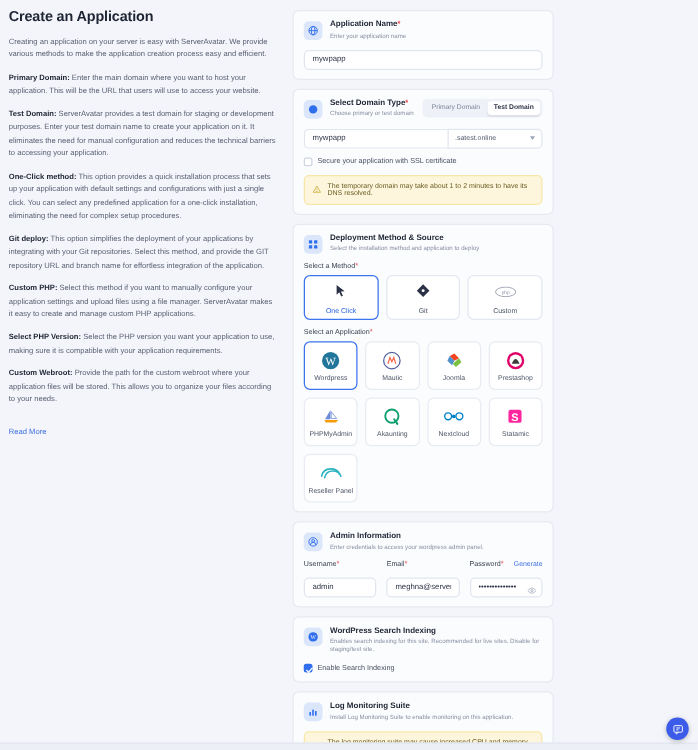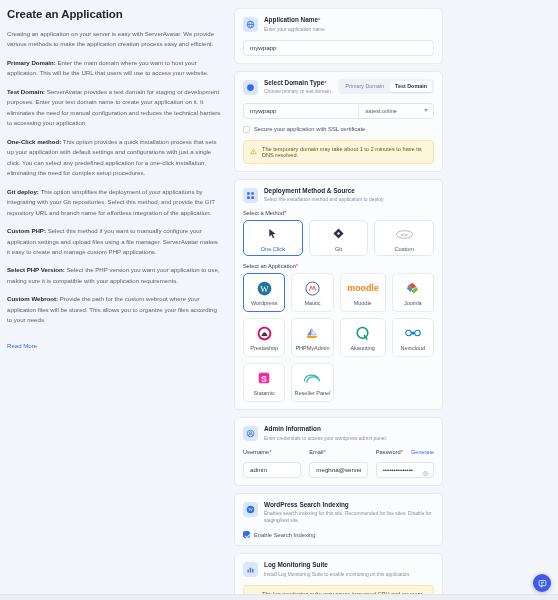--- a/index.html
+++ b/index.html
@@ -340,28 +340,20 @@
           <span class="app-lbl">Wordpress</span>
         </div>
         <div class="app-card">
           <span class="app-ico">
             <svg width="15" height="15" viewBox="0 0 24 24">
                 <circle cx="12" cy="12" r="10.5" fill="none" stroke="#4e5e9e" stroke-width="1.6"></circle>
                 <path d="M7 16 L9.5 8 L12 13.5 L14.5 8 L17 16" fill="none" stroke="#f86b4f" stroke-width="1.6"></path>
               </svg>
           </span>
           <span class="app-lbl">Mautic</span>
-        </div>
-        <div class="app-card">
-          <span class="app-ico">
-            <svg width="44" height="12" viewBox="0 0 80 20">
-                <text x="40" y="15" font-size="16" fill="#f98012" text-anchor="middle" font-family="Liberation Sans, sans-serif" font-weight="bold">moodle</text>
-              </svg>
-          </span>
-          <span class="app-lbl">Moodle</span>
         </div>
         <div class="app-card">
           <span class="app-ico">
             <svg width="15" height="15" viewBox="0 0 24 24">
                 <path d="M6 6 L12 3 L18 9 L12 12 Z" fill="#f44321"></path>
                 <path d="M6 6 L3 12 L9 18 L12 12 Z" fill="#5091cd"></path>
                 <path d="M18 9 L21 14 L14 20 L10 16 Z" fill="#7ac143"></path>
               </svg>
           </span>
           <span class="app-lbl">Joomla</span>

